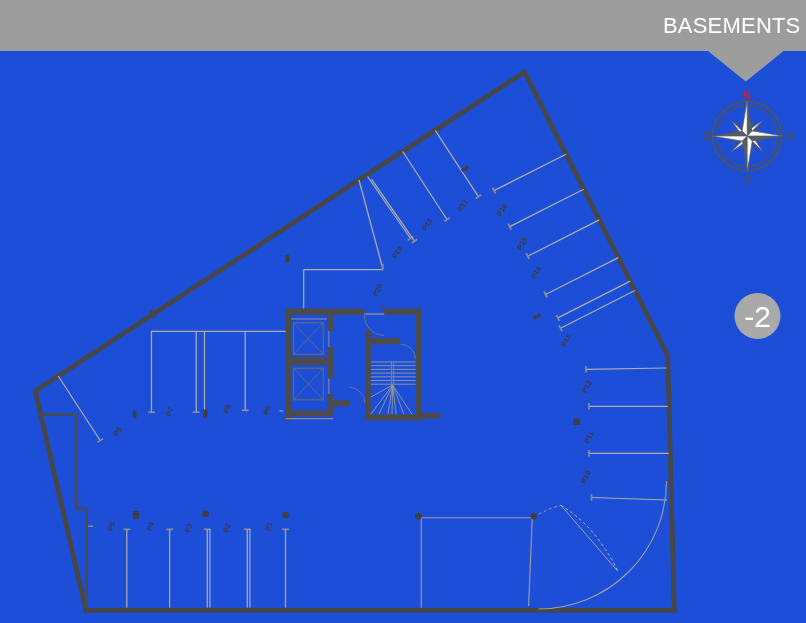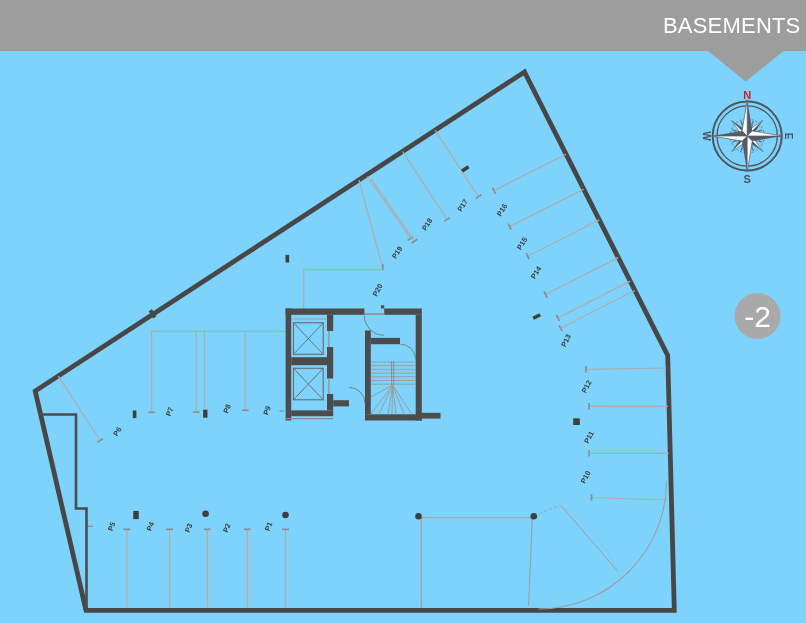--- a/index.html
+++ b/index.html
@@ -1,17 +1,17 @@
 <!DOCTYPE html>
 <html><head>
 <meta charset="utf-8">
 <style>
 html,body { margin:0; padding:0; background:#ffffff; }
 * { font-family: "Liberation Sans", sans-serif; }
-#page { position:relative; width:806px; height:623px; overflow:hidden; background:#7dd3fc; }
+#page { position:relative; width:806px; height:623px; overflow:hidden; background:#1d4ed8; }
 </style>
 </head>
 <body>
 <div id="page">
 <svg width="806" height="623" viewBox="0 0 806 623" font-family="Liberation Sans, sans-serif">
 <rect x="0" y="0" width="806" height="51" fill="#9d9d9d"></rect>
 <text x="800.5" y="33" text-anchor="end" font-size="22" letter-spacing="0.2" fill="#ffffff">BASEMENTS</text>
 <polygon points="708,51 783.5,51 745.8,81.5" fill="#9d9d9d"></polygon>
 <circle cx="757.5" cy="316" r="23" fill="#a9a9a9"></circle>
 <text x="757.5" y="327" text-anchor="middle" font-size="30" fill="#ffffff">-2</text>

